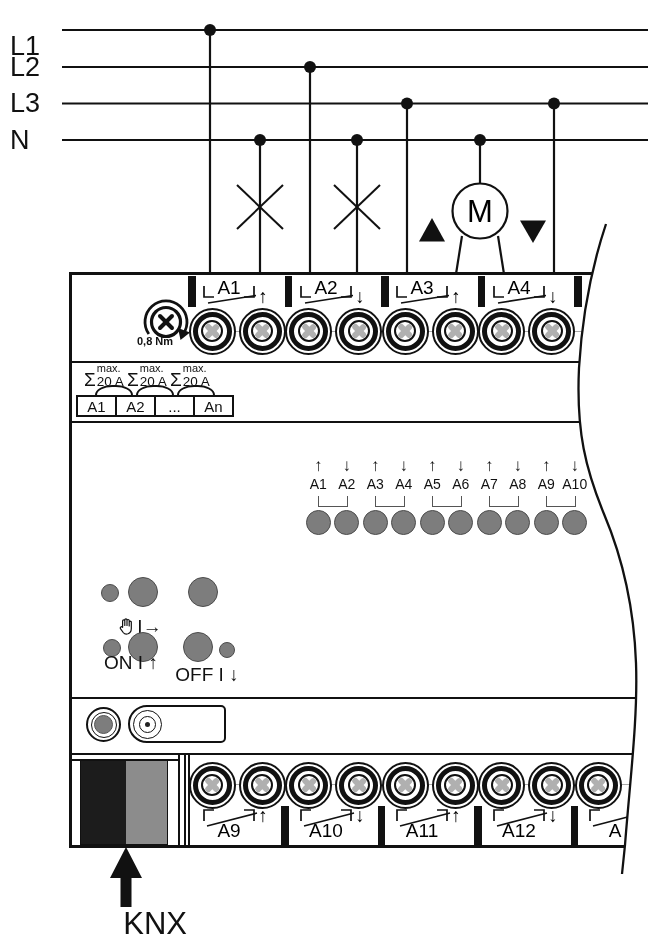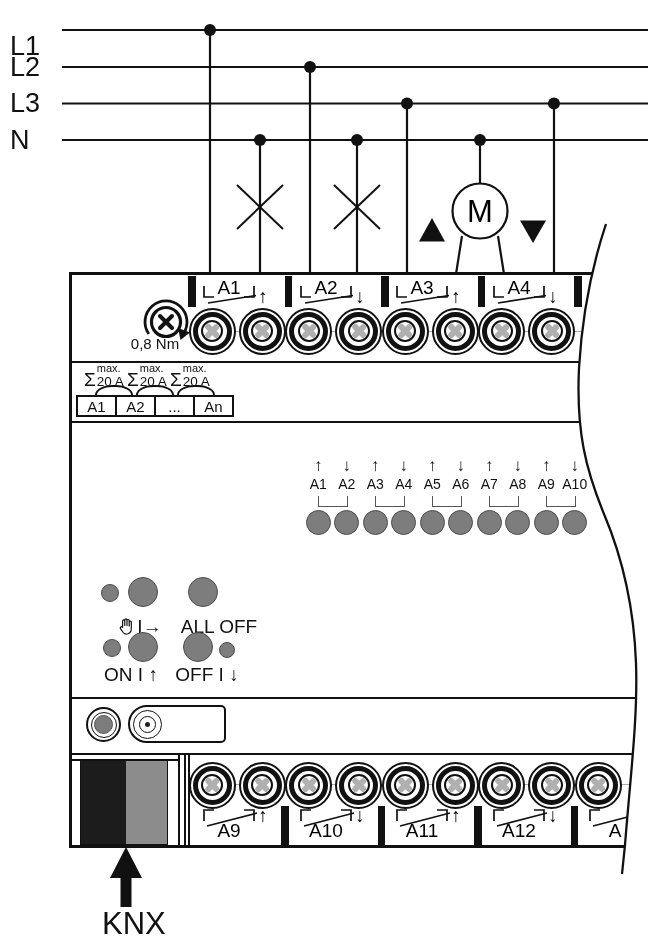--- a/index.html
+++ b/index.html
@@ -76,21 +76,21 @@
        border-radius:50%;box-sizing:border-box;display:grid;place-items:center}
   .tag-circ{width:17px;height:17px;border:1.6px solid #111;border-radius:50%;
        box-sizing:border-box;display:grid;place-items:center}
   .tag-dot{width:5px;height:5px;background:#222;border-radius:50%}
 
   
   .conn{border:1.5px solid #111;box-sizing:border-box;display:flex}
   .conn .black{width:45px;background:#1c1c1c}
   .conn .gray{flex:1;background:#8c8c8c}
 
-  #knx-label{font-size:31px;text-align:left}
+  #knx-label{font-size:31px;text-align:right}
   .tlabel-svg{display:block}
 </style>
 </head>
 <body>
 
 <svg class="abs" style="left:0;top:0;z-index:0" width="667" height="945" viewBox="0 0 667 945">
   <g stroke="#111" stroke-width="2.2" fill="none">
     <path d="M62,30H648"></path>
       <path d="M62,67H648"></path>
       <path d="M62,103.5H648"></path>
@@ -240,21 +240,21 @@
 
   <svg class="abs" style="left:66px;top:22px" width="58" height="52" viewBox="0 0 58 52">
     <path d="M10.8,37 A21,21 0 1 1 45.2,37" stroke="#111" stroke-width="2.8" fill="none"></path>
     <path d="M40,31 L52,35.5 L42.5,43 Z" fill="#111"></path>
     <circle cx="28" cy="25" r="14.5" fill="#fff" stroke="#111" stroke-width="3.2"></circle>
     <g stroke="#111" stroke-width="4" stroke-linecap="round">
       <path d="M22,19 L34,31"></path>
         <path d="M22,31 L34,19"></path>
     </g>
   </svg>
-  <div class="abs" style="left:38px;top:60px;width:90px;text-align:center;font-size:15px;font-weight:normal">0,8 Nm</div>
+  <div class="abs" style="left:38px;top:60px;width:90px;text-align:center;font-size:11px;font-weight:bold">0,8 Nm</div>
 
   <div class="abs sigma" style="left:12px;top:88px">
     <span class="sig">Σ</span>
     <span class="stack">
         <span class="max">max.</span>
         <span class="amp">20 A</span>
       </span>
   </div>
   <div class="abs sigma" style="left:55px;top:88px">
     <span class="sig">Σ</span>
@@ -370,24 +370,23 @@
 
   <div class="abs btn-led" style="left:29px;top:309px"></div>
   <div class="abs btn-big" style="left:56px;top:302px"></div>
   <div class="abs btnlabel" style="left:28px;top:340px;width:80px">
     <svg width="17" height="19" viewBox="0 0 17 19" style="margin-right:2px">
       <path d="M4.6,10 V4 a1.1,1.1 0 0 1 2.2,0 V8.5 M6.8,8.5 V3 a1.1,1.1 0 0 1 2.2,0 V8.5 M9,8.5 V3.6 a1.1,1.1 0 0 1 2.2,0 V9 M11.2,9 V5.2 a1.05,1.05 0 0 1 2.1,0 V11.5 Q13.3,15.5 10,16.8 Q7,17.8 5.2,15.5 L2.6,11.8 Q1.8,10.6 2.9,9.9 Q3.8,9.4 4.6,10.4" stroke="#111" stroke-width="1.2" fill="none" stroke-linecap="round" stroke-linejoin="round"></path>
     </svg>
     <span>I→</span>
   </div>
   <div class="abs btn-big" style="left:116px;top:302px"></div>
-  <div class="abs btnlabel" style="left:92px;top:340px;width:110px">ALL OFF</div>
   <div class="abs btn-led" style="left:31px;top:364px"></div>
   <div class="abs btn-big" style="left:56px;top:357px"></div>
-  <div class="abs btnlabel" style="left:9px;top:388px;width:100px">ON I ↑</div>
+  <div class="abs btnlabel" style="left:9px;top:376px;width:100px">ON I ↑</div>
   <div class="abs btn-big" style="left:111px;top:357px"></div>
   <div class="abs btn-led-sm" style="left:147px;top:367px"></div>
   <div class="abs btnlabel" style="left:85px;top:388px;width:100px">OFF I ↓</div>
 
   <div class="abs prog-outer" style="left:14px;top:432px">
     <div class="prog-mid">
         <div class="prog-in"></div>
       </div>
   </div>
   <div class="abs tag" style="left:56px;top:430px">

